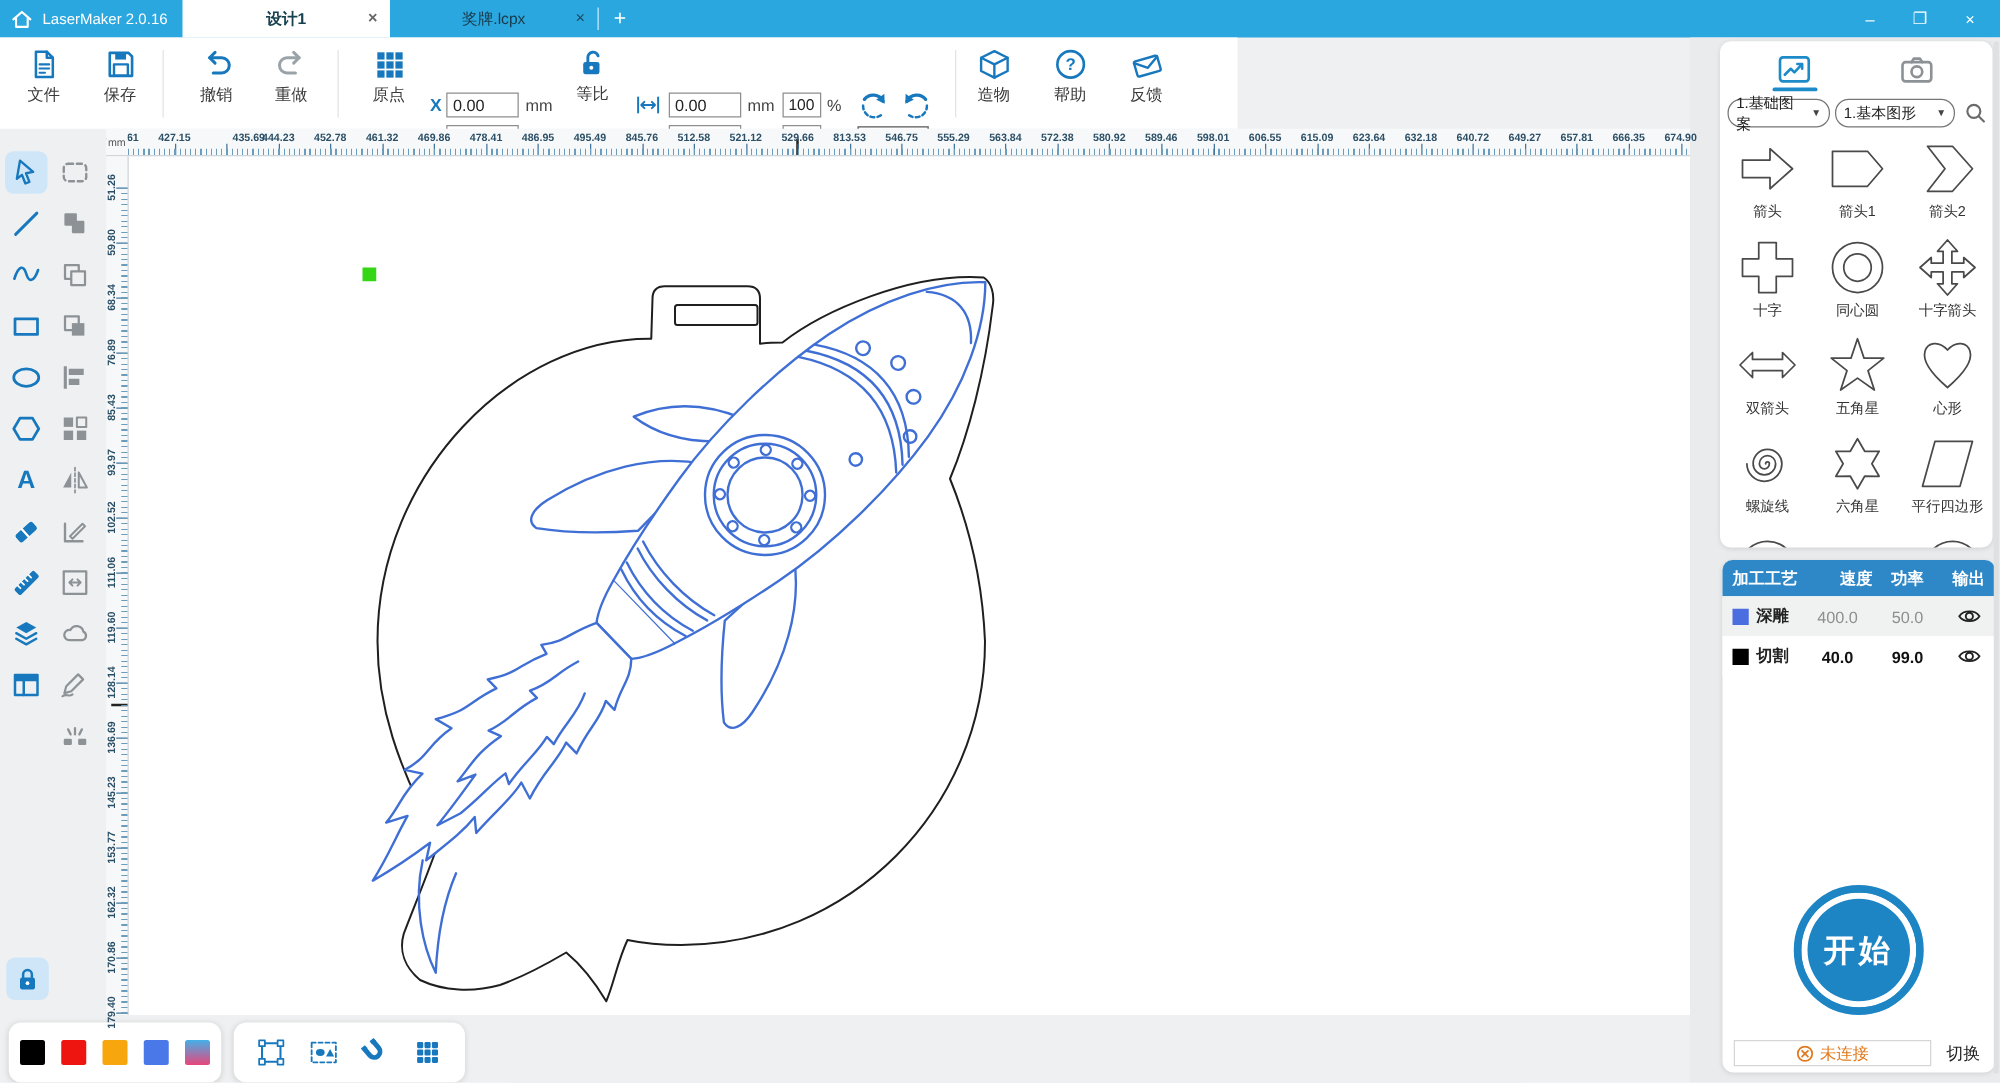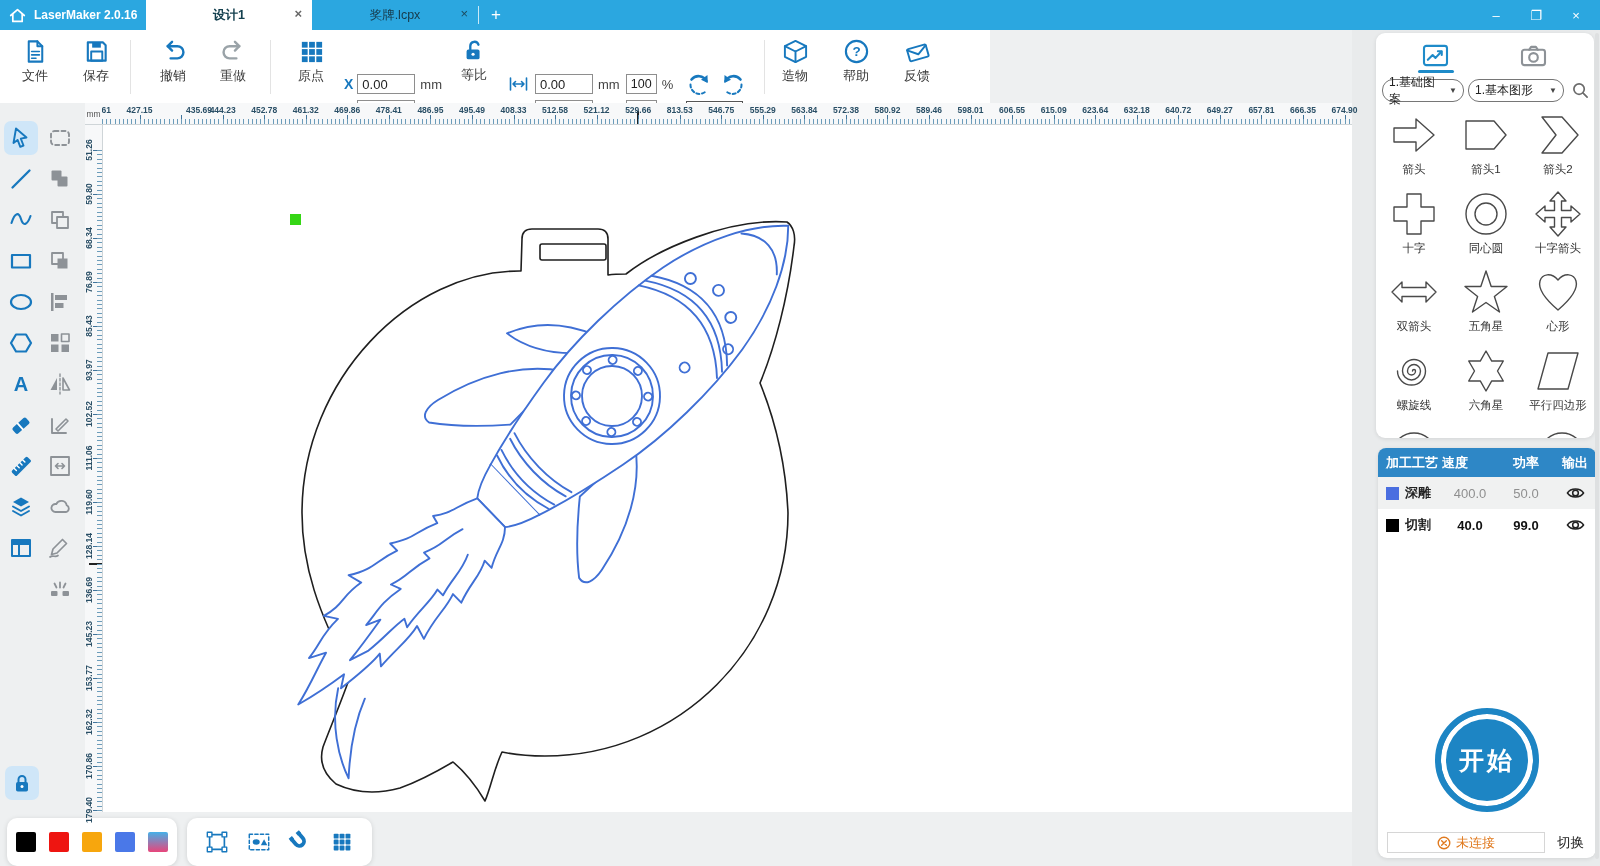--- a/index.html
+++ b/index.html
@@ -5,21 +5,21 @@
   * { margin:0; padding:0; box-sizing:border-box; }
   html,body { width:1600px; height:866px; overflow:hidden;
     font-family:"Liberation Sans","DejaVu Sans",sans-serif;
     background:#eef0f1; position:relative; }
   .abs { position:absolute; }
 
   
   .titlebar { position:absolute; left:0; top:0; width:1600px; height:30px;
     background:#2ba7e0; display:flex; align-items:stretch; color:#fff; }
   .home-btn { width:34px; display:flex; align-items:center; justify-content:center; }
-  .app-title { width:112px; display:flex; align-items:center; font-size:12px; font-weight:bold; color:#fff; }
+  .app-title { width:112px; display:flex; align-items:center; font-size:12px; font-weight:normal; color:#fff; }
   .doc-tab { width:166px; display:flex; align-items:center; justify-content:center;
     font-size:12.5px; position:relative; color:#173a4a; }
   .doc-tab.active { background:#fff; color:#14404f; font-weight:bold; }
   .doc-tab .tab-close { position:absolute; right:10px; top:7px; font-size:13px; color:#666; line-height:14px; }
   .doc-tab.t2 .tab-close { color:#1c4a5e; }
   .tab-sep { width:1px; height:18px; background:rgba(255,255,255,.75); margin-top:6px; }
   .new-tab { width:34px; display:flex; align-items:center; justify-content:center; font-size:17px; color:#fff; }
   .win-controls { position:absolute; right:4px; top:0; height:30px; display:flex; }
   .win-btn { width:40px; height:30px; display:flex; align-items:center; justify-content:center; font-size:13px; color:#fff; }
 
@@ -88,21 +88,21 @@
     grid-template-columns:72px 72px 72px; grid-auto-rows:78.5px; }
   .shape-cell { display:flex; flex-direction:column; align-items:center; }
   .shape-cell svg { display:block; }
   .shape-lbl { font-size:11.5px; color:#333; margin-top:3px; white-space:nowrap; }
   .peek { position:absolute; top:392px; width:48px; height:14px; overflow:hidden; }
 
   .work-card { position:absolute; left:26px; top:418px; width:218px; height:410px; background:#fff;
     border-radius:9px; box-shadow:0 1px 4px rgba(0,0,0,.10); }
   .proc-header { display:flex; height:29px; background:#2e87c6; color:#fff; font-size:13px; font-weight:bold;
     align-items:center; border-radius:8px 8px 0 0; }
-  .ph-name { width:64px; padding-left:8px; } .ph-speed { width:56px; text-align:left; }
+  .ph-name { width:64px; padding-left:8px; } .ph-speed { width:56px; text-align:right; }
   .ph-power { width:56px; text-align:center; } .ph-out { width:42px; text-align:center; }
   .proc-row { display:flex; height:32px; align-items:center; font-size:13px; }
   .proc-row.r0 { background:#f0f1f1; color:#8f8f8f; }
   .proc-row.r1 { background:#fff; color:#111; font-weight:bold; }
   .pr-name { width:64px; padding-left:8px; display:flex; align-items:center; gap:6px; font-weight:bold; color:#222; }
   .proc-row.r0 .pr-name { color:#222; }
   .pr-swatch { width:13px; height:13px; flex:0 0 13px; }
   .pr-speed { width:56px; text-align:center; } .pr-power { width:56px; text-align:center; }
   .pr-out { width:42px; display:flex; justify-content:center; }
   .start-btn { position:absolute; left:57px; top:260px; width:104px; height:104px; border-radius:50%;
@@ -435,21 +435,21 @@
     <div class="tlabel" style="left: 220.75px;">461.32</div>
     <div class="tickv" style="left: 262.3px;"></div>
     <div class="tlabel" style="left: 262.3px;">469.86</div>
     <div class="tickv" style="left: 303.85px;"></div>
     <div class="tlabel" style="left: 303.85px;">478.41</div>
     <div class="tickv" style="left: 345.4px;"></div>
     <div class="tlabel" style="left: 345.4px;">486.95</div>
     <div class="tickv" style="left: 386.95px;"></div>
     <div class="tlabel" style="left: 386.95px;">495.49</div>
     <div class="tickv" style="left: 428.5px;"></div>
-    <div class="tlabel" style="left: 428.5px;">408.33</div>
+    <div class="tlabel" style="left: 428.5px;">845.76</div>
     <div class="tickv" style="left: 470.05px;"></div>
     <div class="tlabel" style="left: 470.05px;">512.58</div>
     <div class="tickv" style="left: 511.6px;"></div>
     <div class="tlabel" style="left: 511.6px;">521.12</div>
     <div class="tickv" style="left: 553.15px;"></div>
     <div class="tlabel" style="left: 553.15px; text-align: right;">529.66</div>
     <div class="tickv" style="left: 594.7px;"></div>
     <div class="tlabel" style="left: 594.7px;">813.53</div>
     <div class="tickv" style="left: 636.25px;"></div>
     <div class="tlabel" style="left: 636.25px;">546.75</div>

